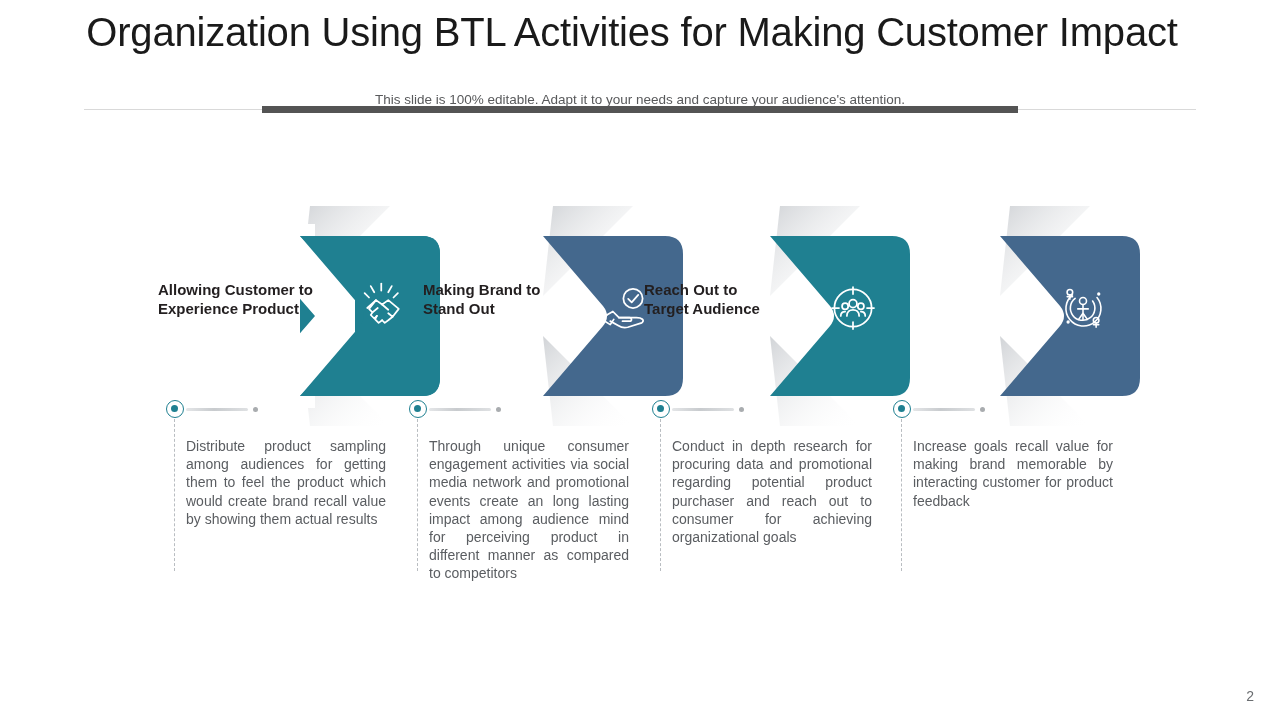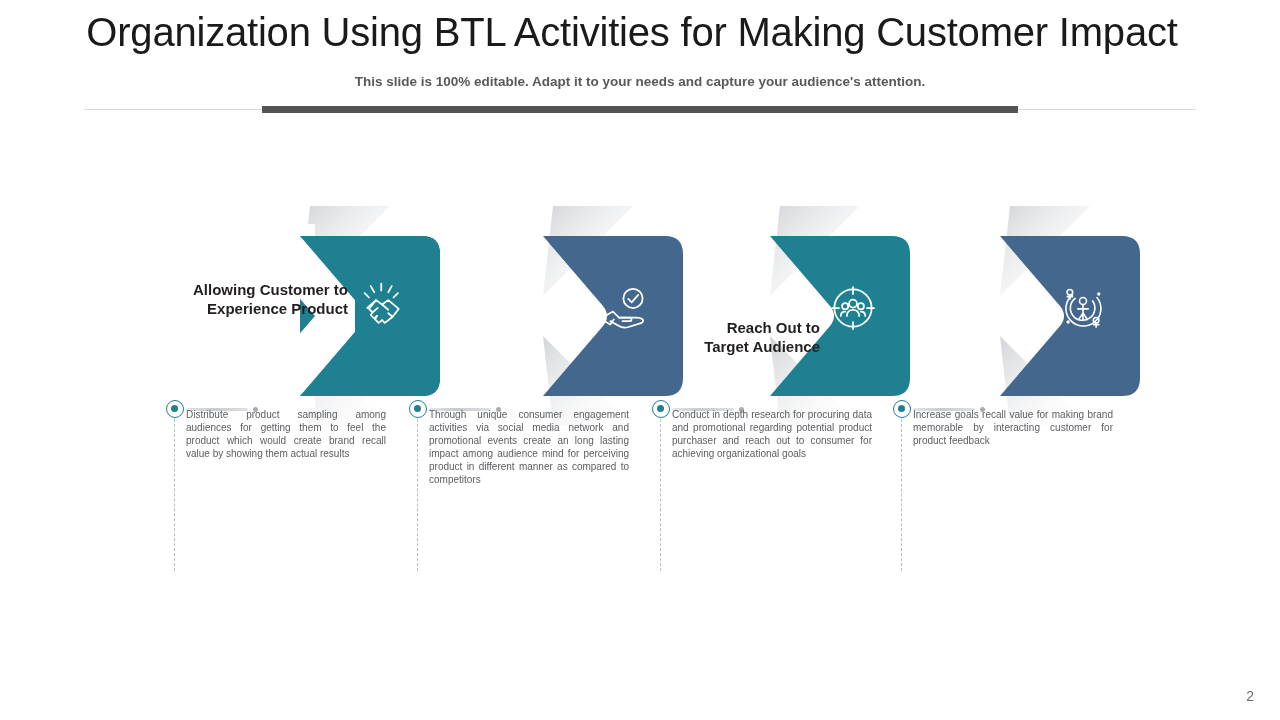--- a/index.html
+++ b/index.html
@@ -22,26 +22,26 @@
     width: 1264px;
     text-align: center;
     font-size: 40px;
     font-weight: 400;
     color: #1a1a1a;
     letter-spacing: -0.2px;
     white-space: nowrap;
   }
   #slide-subtitle {
     position: absolute;
-    left: 0; top: 74px;
+    left: 0; top: 92px;
     width: 1280px;
     text-align: center;
     font-size: 13.5px;
     color: #58595b;
-    font-weight: 700;
+    font-weight: 400;
   }
   #divider-wrap {
     position: absolute;
     left: 84px; top: 106px;
     width: 1112px;
     height: 8px;
   }
   #divider-thin {
     position: absolute;
     left: 0; top: 3px;
@@ -81,29 +81,29 @@
     width: 300px;
     height: 220px;
     overflow: visible;
   }
 
   .stage-heading {
     position: absolute;
     top: 84px;
     left: 18px;
     width: 190px;
-    text-align: right;
+    text-align: left;
     font-size: 15px;
     font-weight: bold;
     color: #231f20;
     line-height: 1.28;
     white-space: pre-line;
   }
   .stage-1 .stage-heading { left: 40px; width: 168px; }
-  .stage-2 .stage-heading { left: 34px; width: 176px; margin-top: 38px; }
+  .stage-2 .stage-heading { left: 34px; width: 176px; }
   .stage-3 .stage-heading { left: 46px; width: 160px; }
 
   .stage-icon {
     position: absolute;
     top: 84px;
     left: 215px;
     width: 56px;
     height: 56px;
   }
   .stage-icon svg { display: block; width: 56px; height: 56px; }
@@ -153,23 +153,23 @@
   }
   .note-vline {
     position: absolute;
     left: 8px; top: 19px;
     width: 0;
     height: 152px;
     border-left: 1px dashed #b9bdc1;
   }
   .note-text {
     position: absolute;
-    left: 20px; top: 8px;
+    left: 20px; top: 37px;
     width: 200px;
-    font-size: 10px;
+    font-size: 14px;
     line-height: 1.30;
     color: #5a5d61;
     text-align: justify;
     text-justify: inter-word;
   }
 
   
   #page-number {
     position: absolute;
     right: 26px; bottom: 16px;
@@ -239,20 +239,22 @@
       <defs>
         <linearGradient id="shadow2" x1="0" y1="0" x2="1" y2="1">
           <stop offset="0%" stop-color="#c9ccd0" stop-opacity="0.85"></stop>
           <stop offset="100%" stop-color="#ffffff" stop-opacity="0"></stop>
         </linearGradient>
       </defs>
       <path d="M170,10 L250,10 L160,100 Z" fill="url(#shadow2)"></path>
       <path d="M170,230 L250,230 L160,140 Z" fill="url(#shadow2)"></path>
       <path d="M160,40 L282,40 Q300,40 300,58 L300,182 Q300,200 282,200 L160,200 L220,130 Q228,120 220,110 L160,40 Z" fill="#44688d"></path>
     </svg>
+    <div class="stage-heading">Making Brand to
+Stand Out</div>
     <div class="stage-icon">
       <svg viewBox="0 0 64 64" fill="none" stroke="#ffffff" stroke-width="2" stroke-linecap="round" stroke-linejoin="round">
         <circle cx="40" cy="21" r="11"></circle>
         <path d="M34.5 21.5 L38.5 25.5 L46 17"></path>
         <path d="M10 40 L17 36 L24 43 L36 43 C39 43 39 47 36 47 L28 47"></path>
         <path d="M24 43 L44 43 C50 43 54 46 50 49 L34 54 C30 55 26 54 23 52 L14 47"></path>
         <path d="M10 40 L6 46 L14 51 L18 45"></path>
       </svg>
     </div>
   </div>

